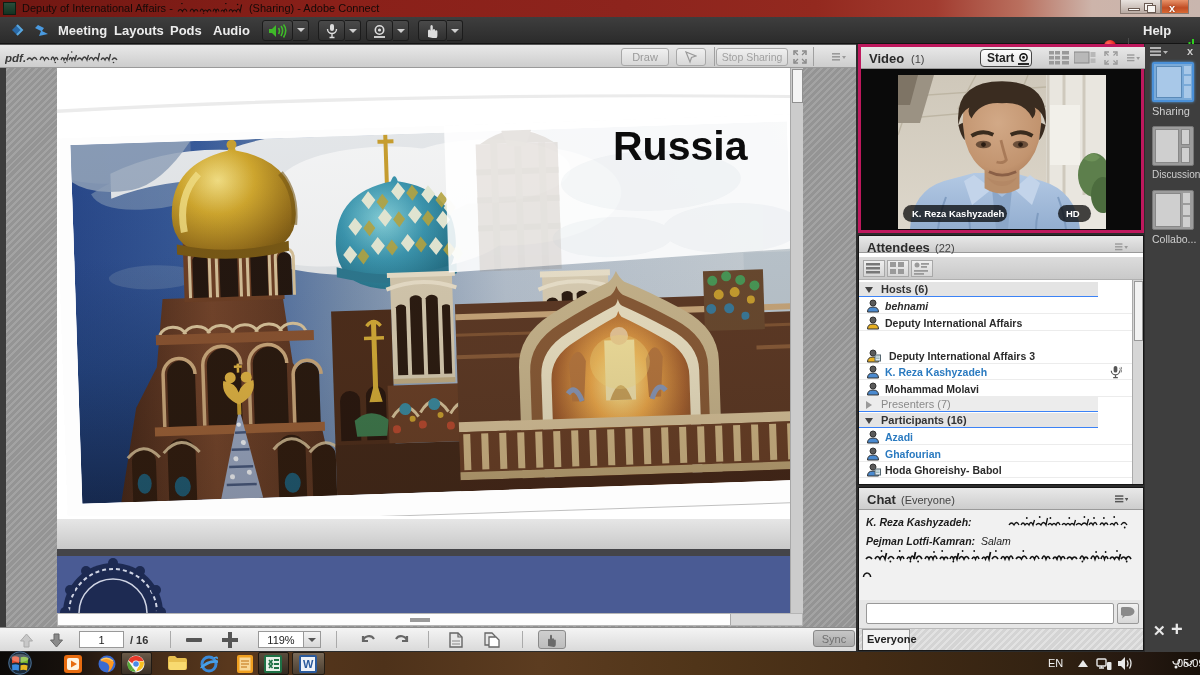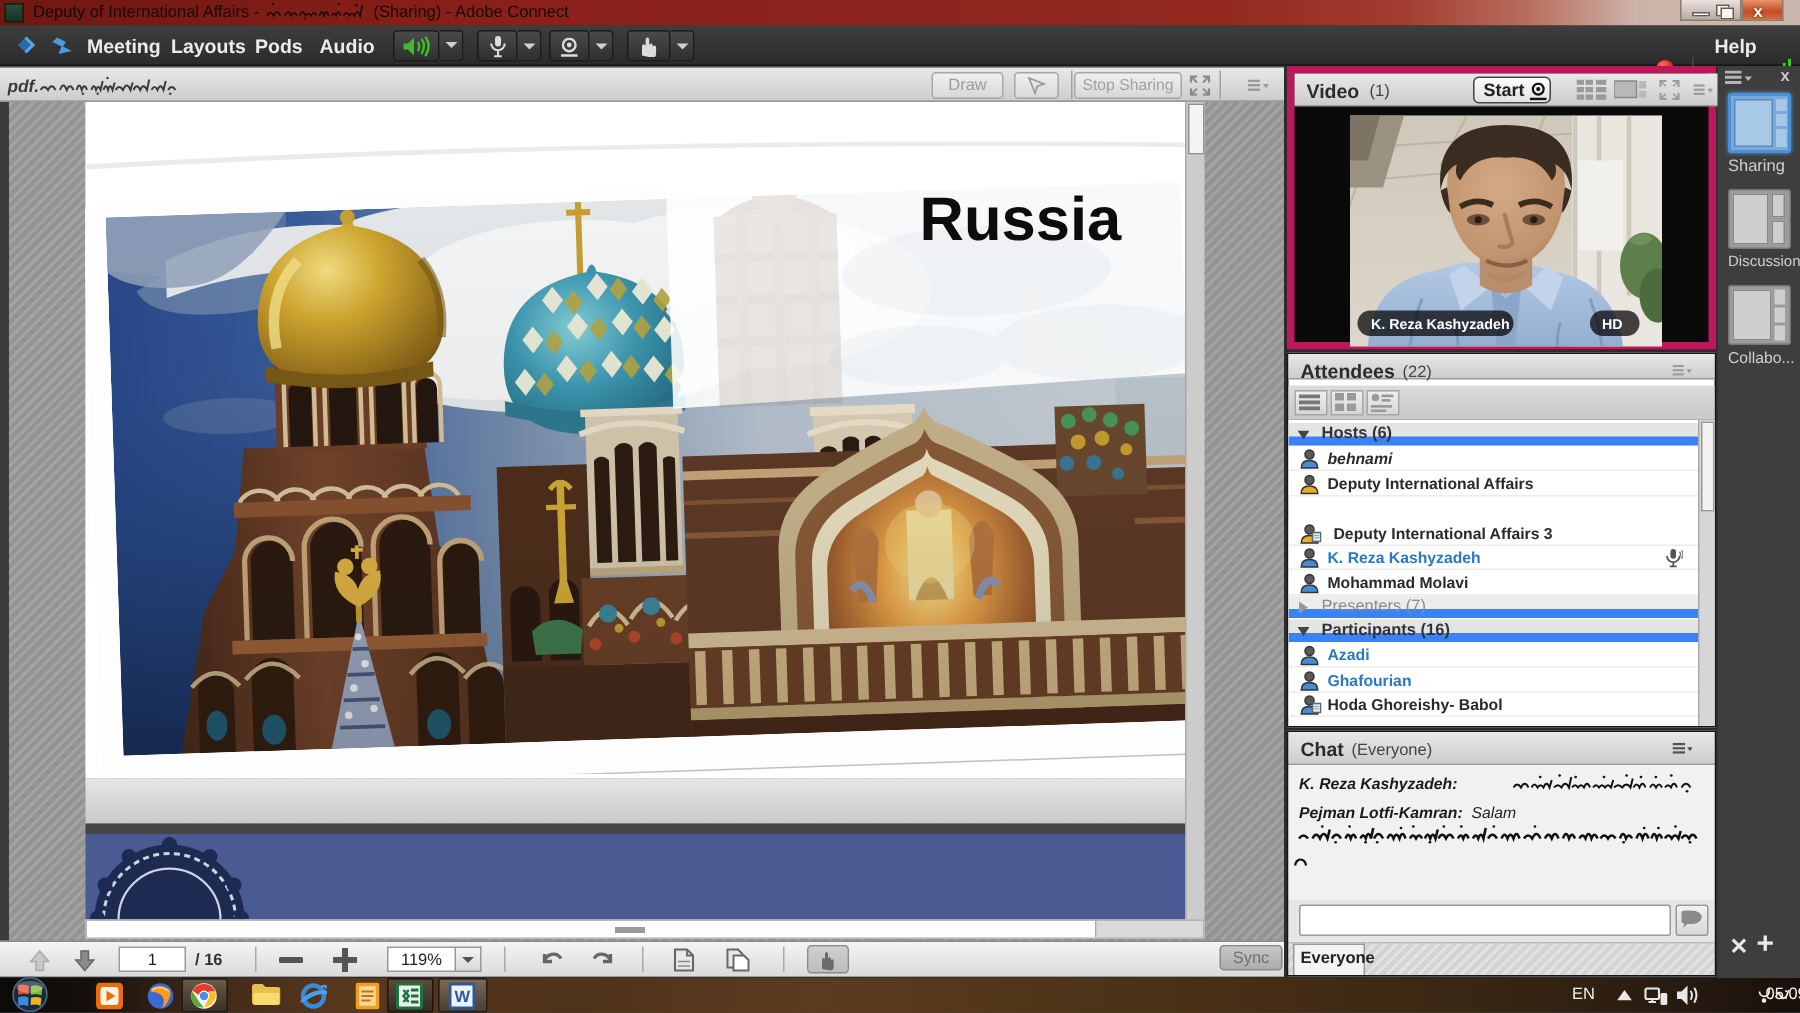--- a/index.html
+++ b/index.html
@@ -30,32 +30,32 @@
 #graygap { left:57px; top:451px; width:733px; height:30px; background:linear-gradient(#e6e6e6,#c9c9c9); }
 #darkbar { left:57px; top:481px; width:733px; height:7px; background:#444448; }
 #blueslide { left:57px; top:488px; width:733px; height:57px; background:#4a5b94; overflow:hidden;}
 #vscroll { left:790px; top:0; width:13px; height:545px; background:#cccccc; border-left:1px solid #a8a8a8;}
 #vthumb { left:1px; top:1px; width:11px; height:34px; background:#f4f4f4; border:1px solid #909090; }
 #hscroll { left:57px; top:545px; width:746px; height:13px; background:#d9d9d9; border:1px solid #b5b5b5; overflow:hidden;}
 
 #pdftoolbar { left:0; top:583px; width:856px; height:24px; background:linear-gradient(#f4f4f4,#dadada); border-top:1px solid #8a8a8a; }
 .tsep { top:5px; width:1px; height:20px; background:#aaa; }
 
-#videopod { left:858px; top:44px; width:286px; height:189px; background:#0a0a0a; border:5px solid #be185d;padding-left:16px; }
+#videopod { left:858px; top:44px; width:286px; height:189px; background:#0a0a0a; border:3px solid #be185d;padding-left:16px; }
 #videoheader { left:0; top:0; width:284px; height:22px; }
 #attendpod { left:858px; top:235px; width:286px; height:250px; background:#fff; border:1px solid #161616; }
 #attheader { left:0; top:0; width:284px; height:17px; }
 #chatpod { left:858px; top:487px; width:286px; height:164px; background:#ededed; border:1px solid #161616; }
 #chatheader { left:0; top:0; width:284px; height:22px; }
 .podtitle { font-size:13px; font-weight:bold; color:#2b2b2b; top:4px; left:8px;}
 .podcount { font-size:11px; color:#444; top:6px; }
 
 #att-toolbar { left:0; top:21px; width:284px; height:23px; background:linear-gradient(#dcdcdc,#c9c9c9); border-bottom:1px solid #b0b0b0;}
 .attbtn { top:3px; width:22px; height:17px; background:linear-gradient(#efefef,#d6d6d6); border:1px solid #a8a8a8; }
-.sechead { left:0; width:273px; height:15px; background:#e4e4e4; border-bottom:6px solid #3b82f6; font-size:11px; font-weight:bold; color:#333; }
+.sechead { left:0; width:239px; height:15px; background:#e4e4e4; border-bottom:1px solid #3b82f6; font-size:11px; font-weight:bold; color:#333; }
 .arow { left:0; width:273px; height:16px; background:#fff; border-bottom:1px solid #ececec; font-size:10.5px; font-weight:bold; color:#2a2a2a; }
 .aname { position:absolute; left:26px; top:2px; white-space:nowrap;}
 #attscroll { left:273px; top:44px; width:11px; height:204px; background:#d6d6d6; border-left:1px solid #aaa;}
 
 #chatbody { left:0; top:22px; width:284px; height:90px; background:#f1f1f1; }
 #chatinputrow { left:0; top:112px; width:284px; height:28px; background:#e6e6e6; }
 #chatinput { left:7px; top:3px; width:248px; height:21px; background:#fff; border:1px solid #999; border-radius:2px;}
 #chatbubblebtn { left:258px; top:3px; width:22px; height:21px; background:linear-gradient(#f2f2f2,#d8d8d8); border:1px solid #999; border-radius:2px;}
 #chattabs { left:0; top:140px; width:284px; height:22px; background:repeating-linear-gradient(135deg,#e2e2e2 0 2px,#d4d4d4 2px 5px); border-top:1px solid #bbb;}
 #tab-everyone { left:3px; top:0px; width:48px; height:21px; background:#f4f4f4; border:1px solid #999; border-bottom:none; font-size:11px; font-weight:bold; color:#222; }

